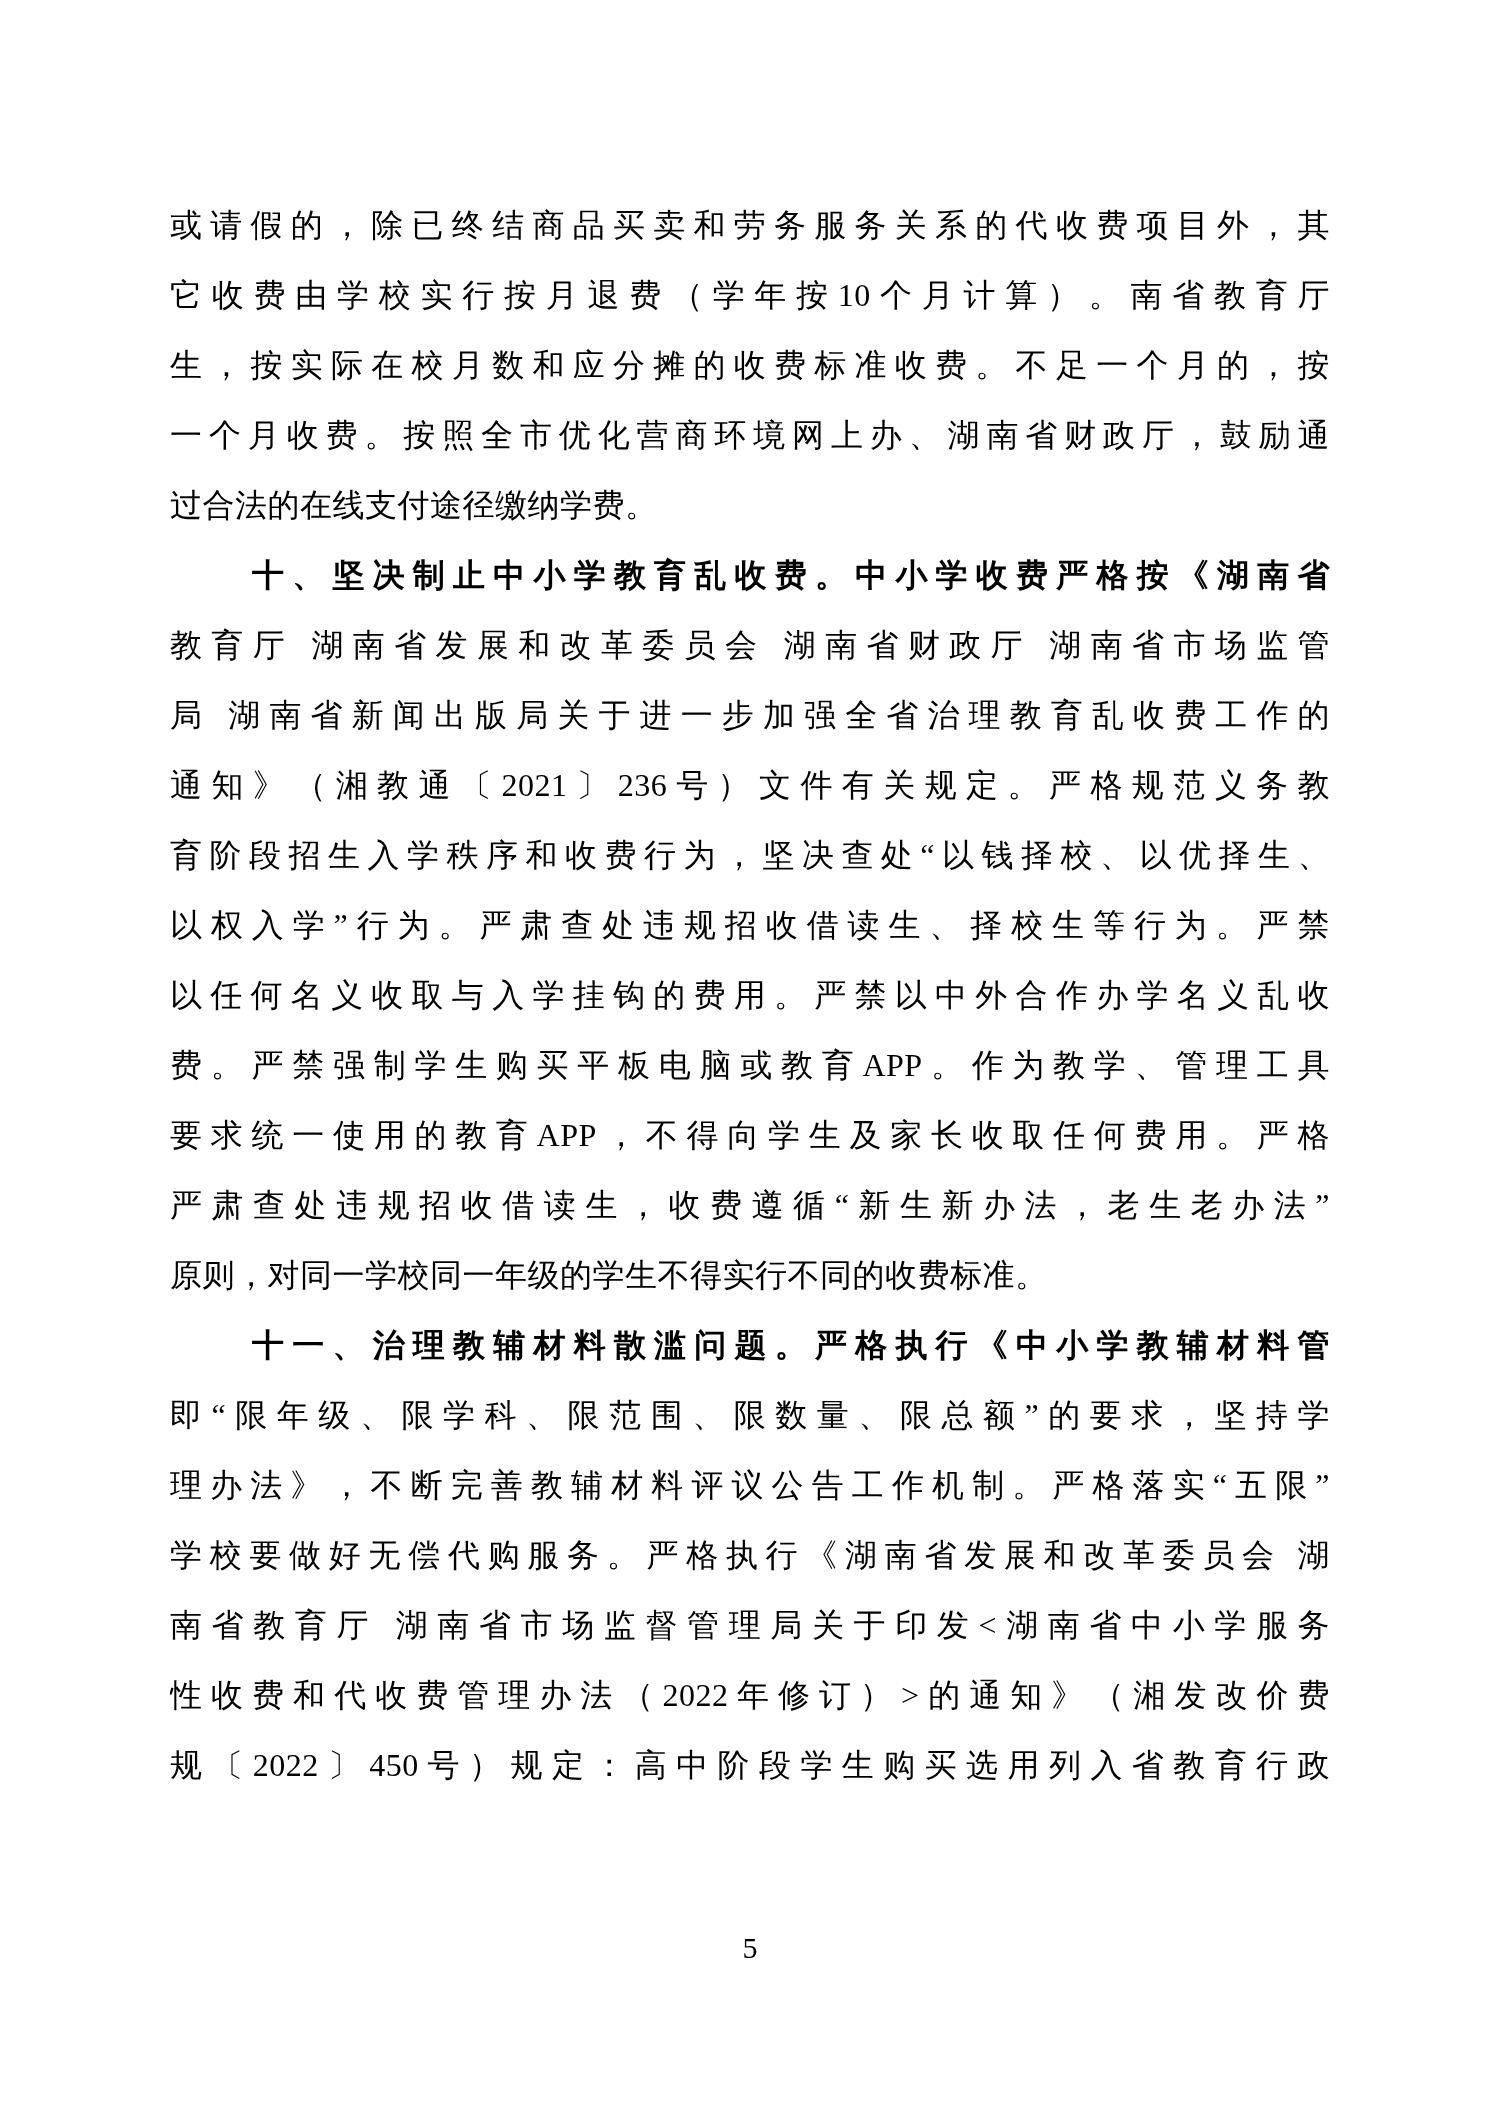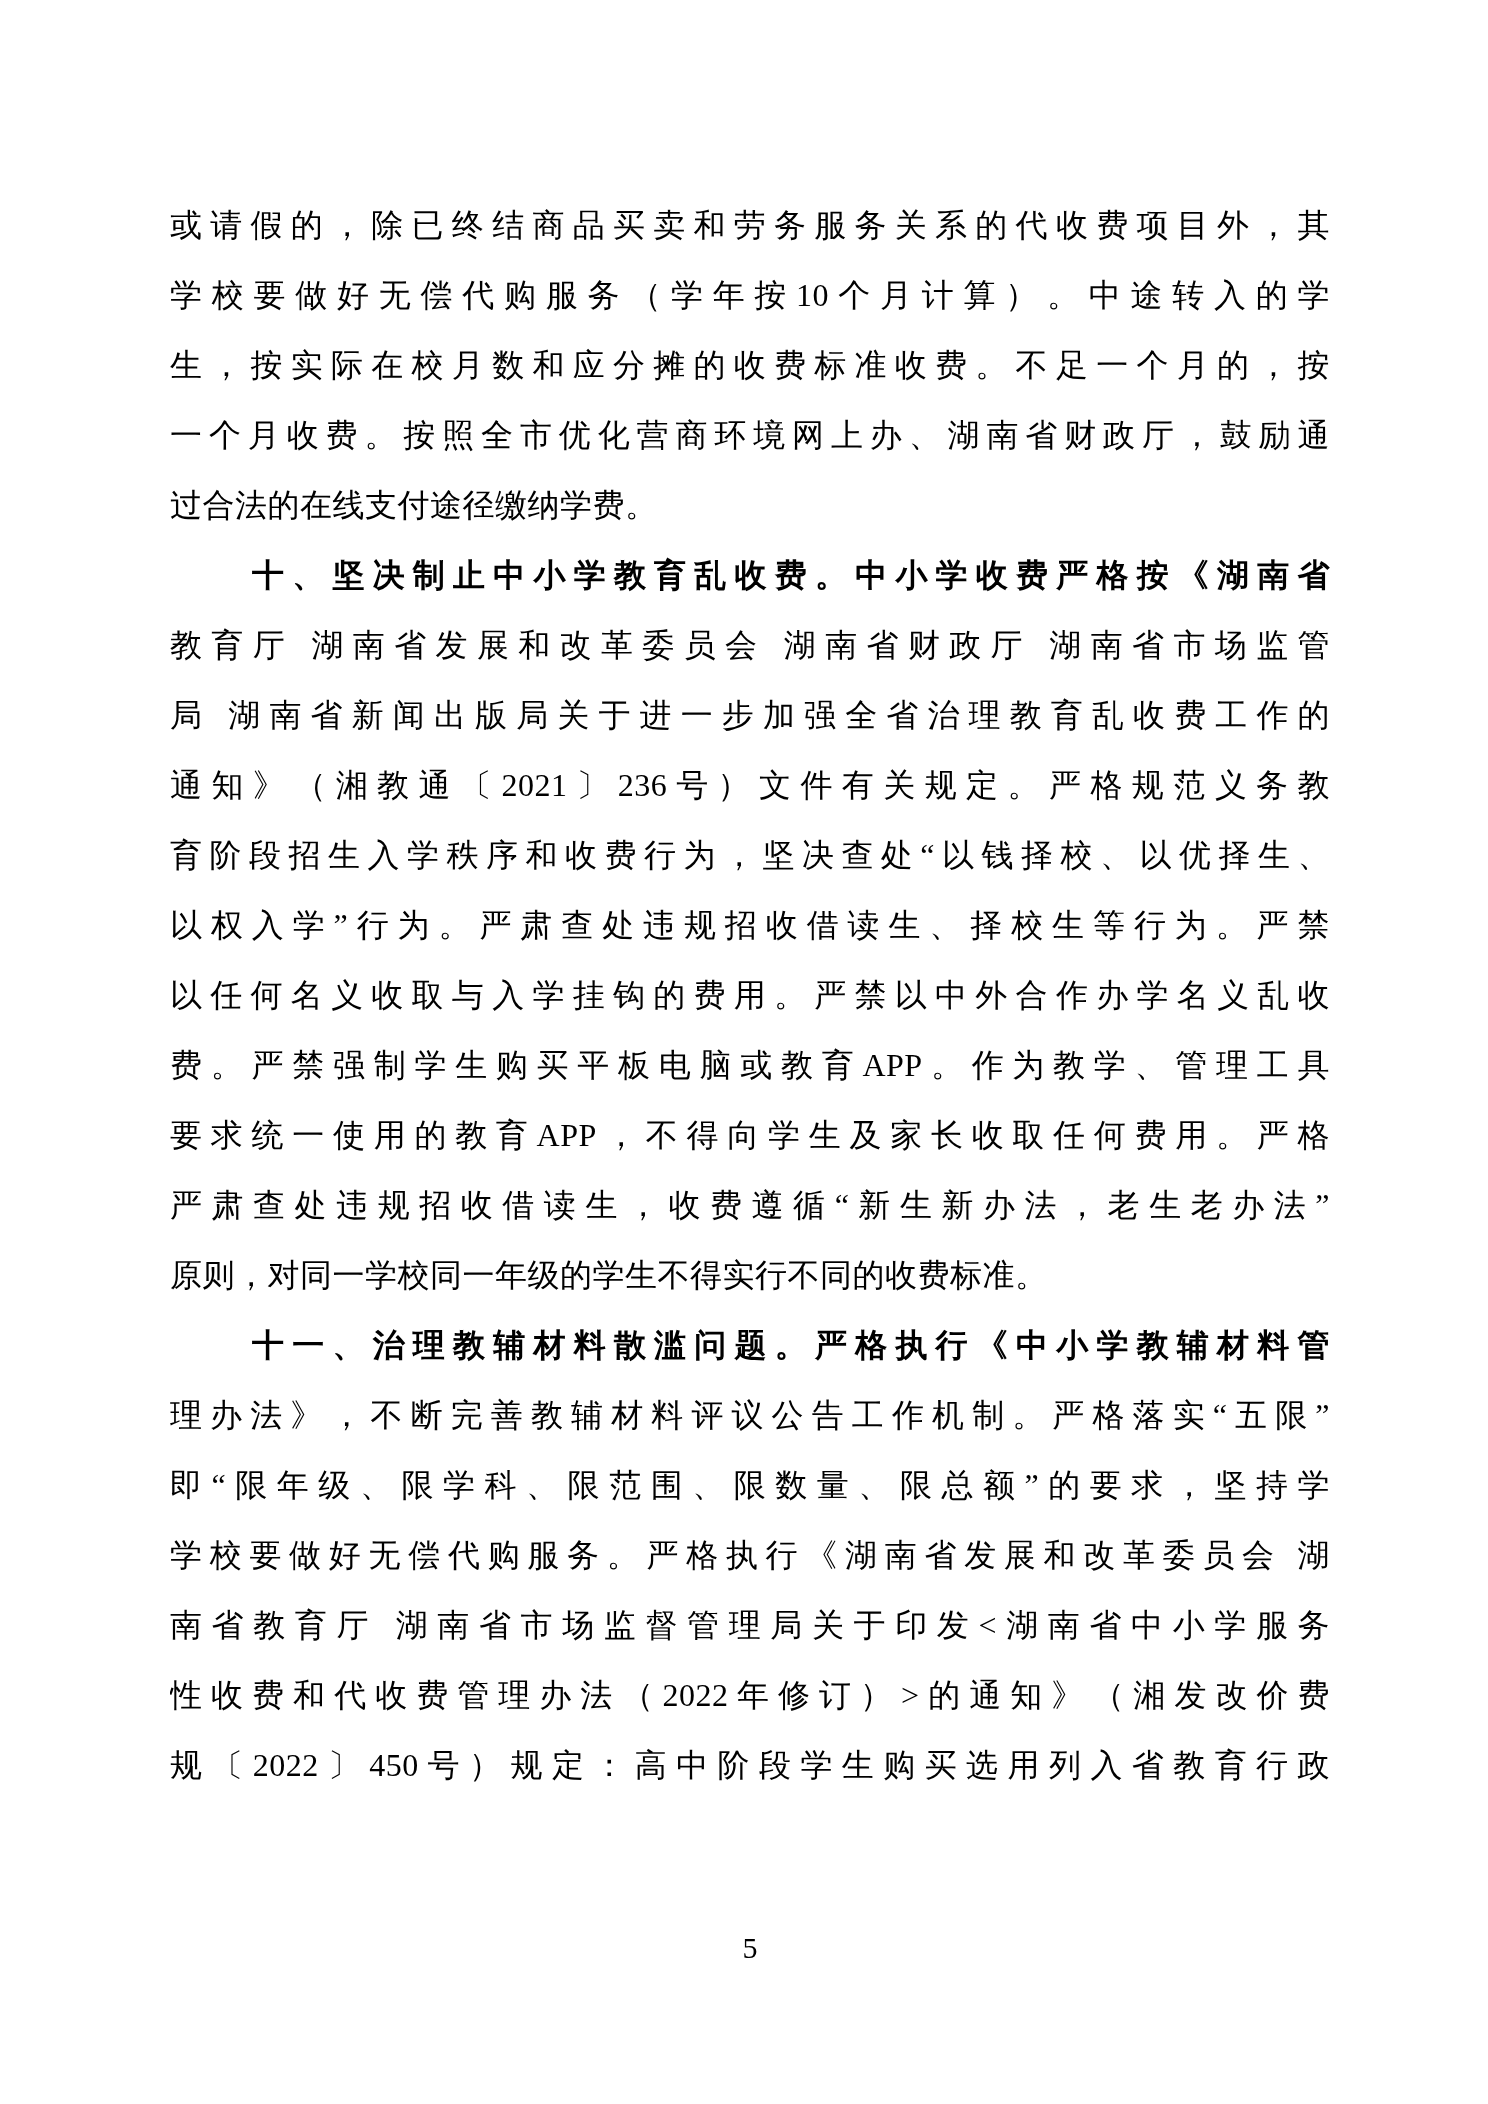--- a/index.html
+++ b/index.html
@@ -49,42 +49,42 @@
     font-size: 30px;
   }
 </style>
 </head>
 <body>
 
 <div class="page">
   <div class="doc-body">
       <div class="paragraph">
         <div class="line">或请假的，除已终结商品买卖和劳务服务关系的代收费项目外，其</div>
-        <div class="line">学校要做好无偿代购服务（学年按10个月计算）。中途转入的学</div>
+        <div class="line">它收费由学校实行按月退费（学年按10个月计算）。南省教育厅</div>
         <div class="line">生，按实际在校月数和应分摊的收费标准收费。不足一个月的，按</div>
         <div class="line">一个月收费。按照全市优化营商环境网上办、湖南省财政厅，鼓励通</div>
         <div class="line para-end">过合法的在线支付途径缴纳学费。</div>
       </div>
       <div class="paragraph">
         <div class="line indent">十、坚决制止中小学教育乱收费。中小学收费严格按《湖南省</div>
         <div class="line">教育厅 湖南省发展和改革委员会 湖南省财政厅 湖南省市场监管</div>
         <div class="line">局 湖南省新闻出版局关于进一步加强全省治理教育乱收费工作的</div>
         <div class="line">通知》（湘教通〔2021〕236号）文件有关规定。严格规范义务教</div>
         <div class="line">育阶段招生入学秩序和收费行为，坚决查处“以钱择校、以优择生、</div>
         <div class="line">以权入学”行为。严肃查处违规招收借读生、择校生等行为。严禁</div>
         <div class="line">以任何名义收取与入学挂钩的费用。严禁以中外合作办学名义乱收</div>
         <div class="line">费。严禁强制学生购买平板电脑或教育APP。作为教学、管理工具</div>
         <div class="line">要求统一使用的教育APP，不得向学生及家长收取任何费用。严格</div>
         <div class="line">严肃查处违规招收借读生，收费遵循“新生新办法，老生老办法”</div>
         <div class="line para-end">原则，对同一学校同一年级的学生不得实行不同的收费标准。</div>
       </div>
       <div class="paragraph">
         <div class="line indent">十一、治理教辅材料散滥问题。严格执行《中小学教辅材料管</div>
+        <div class="line">即“限年级、限学科、限范围、限数量、限总额”的要求，坚持学</div>
         <div class="line">理办法》，不断完善教辅材料评议公告工作机制。严格落实“五限”</div>
-        <div class="line">即“限年级、限学科、限范围、限数量、限总额”的要求，坚持学</div>
         <div class="line">学校要做好无偿代购服务。严格执行《湖南省发展和改革委员会 湖</div>
         <div class="line">南省教育厅 湖南省市场监督管理局关于印发&lt;湖南省中小学服务</div>
         <div class="line">性收费和代收费管理办法（2022年修订）&gt;的通知》（湘发改价费</div>
         <div class="line">规〔2022〕450号）规定：高中阶段学生购买选用列入省教育行政</div>
       </div>
     </div>
   <div class="page-number">5</div>
 </div>
 
 </body></html>

